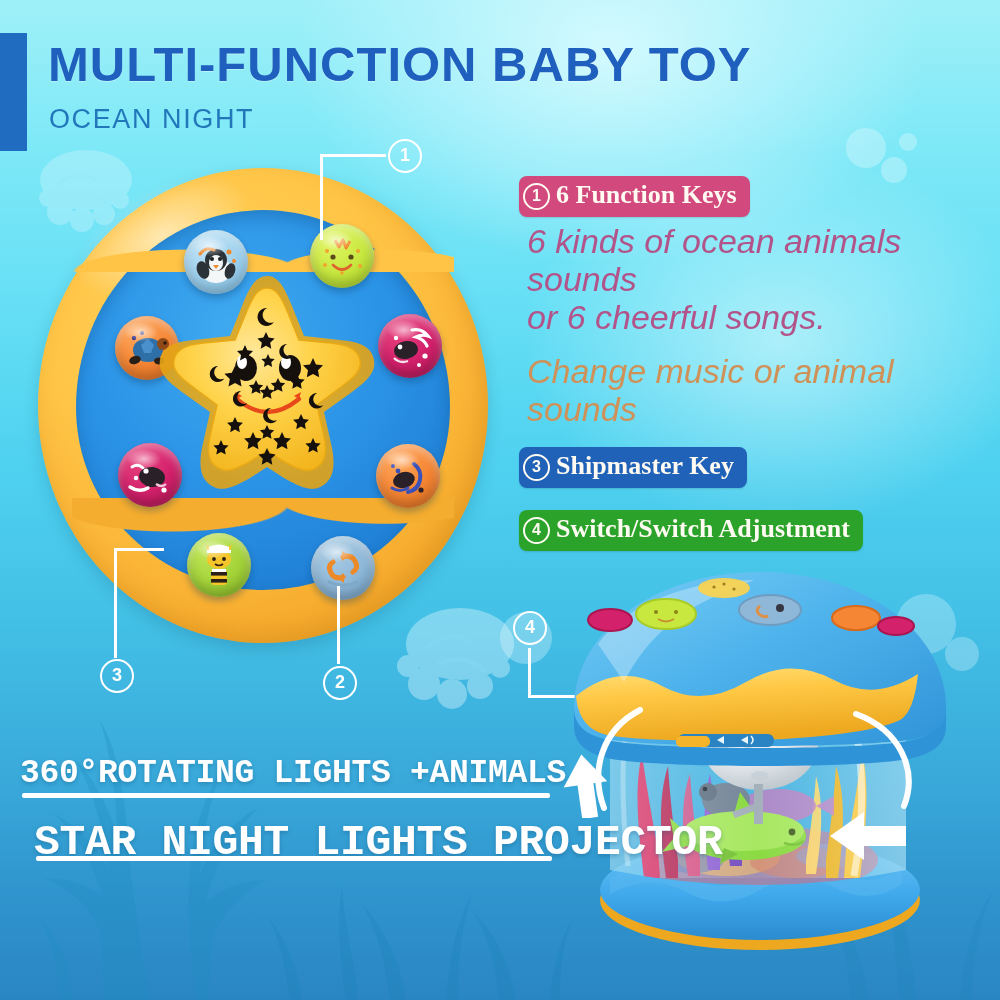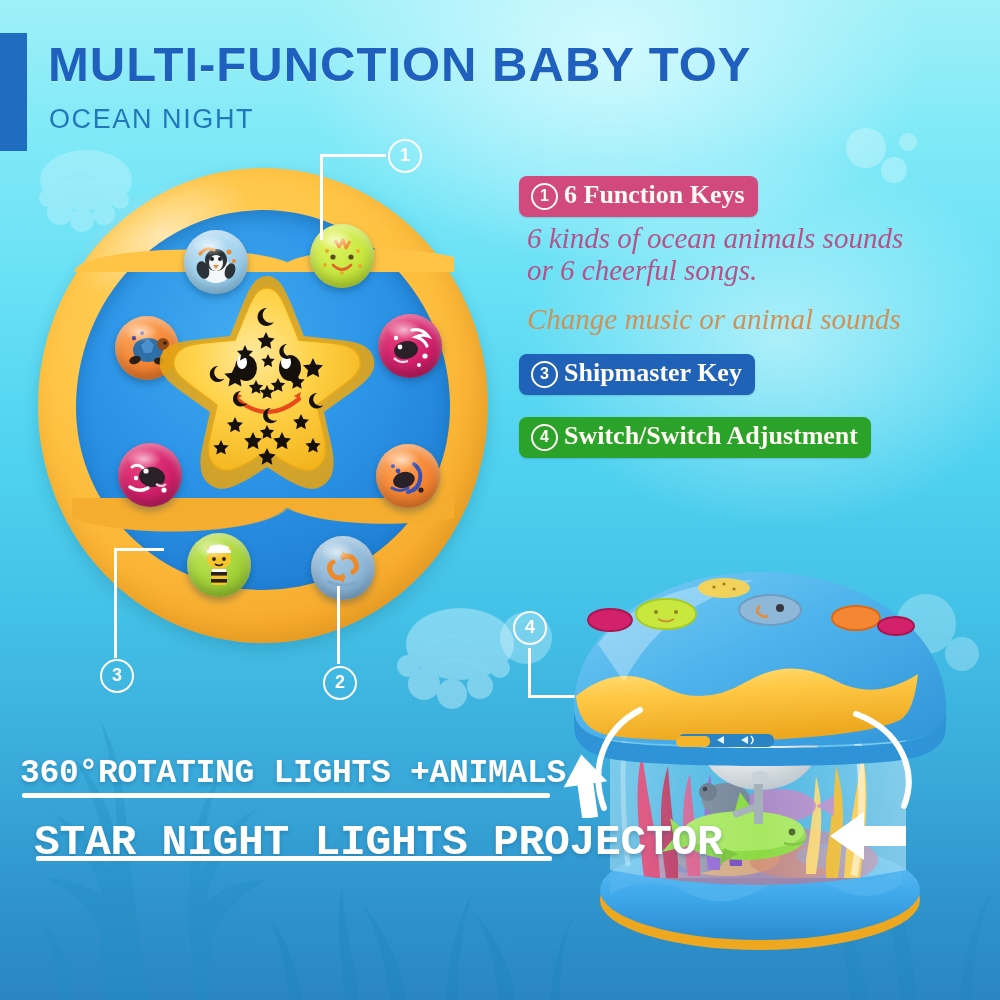--- a/index.html
+++ b/index.html
@@ -41,34 +41,34 @@
   }
   .subtitle{
     position:absolute;left:49px;top:104px;
     font-size:27px;letter-spacing:1.6px;color:#2277bb;white-space:nowrap;
   }
 
   
   .features{position:absolute;left:519px;top:176px;width:470px;}
   .feat{margin-bottom:4px;}
   .badge{
-    display:inline-block;border-radius:8px;padding:5px 13px 7px 12px;
+    display:inline-block;border-radius:8px;padding:5px 13px 7px 4px;
     color:#fffbf2;font-family:"Liberation Serif", serif;font-weight:bold;
     font-size:26px;line-height:1.05;white-space:nowrap;
     box-shadow:0 1px 2px rgba(0,0,0,.13);
   }
   .badge .num{
     display:inline-block;width:23px;height:23px;line-height:21px;
     border:2px solid #fffbf2;border-radius:50%;text-align:center;
     font-size:16px;font-family:"Liberation Sans", sans-serif;font-weight:bold;
     vertical-align:2px;margin-right:6px;
   }
   .desc{
-    font-family:Liberation Serif, serif;font-style:italic;
-    font-size:29px;line-height:1.12;margin:5px 0 0 8px;white-space:pre-line;
+    font-family:Liberation Sans, sans-serif;font-style:italic;
+    font-size:34px;line-height:1.12;margin:5px 0 0 8px;white-space:pre-line;
   }
   .f1 .badge{background:#d2497d;}
   .f1 .desc{color:#b2548a;}
   .f2 .badge{background:#e98030;}
   .f2 .desc{color:#cf9157;}
   .f3 .badge{background:#1f62b8;border-radius:8px;}
   .f4 .badge{background:#2ba32b;}
 
   
   .callout{

